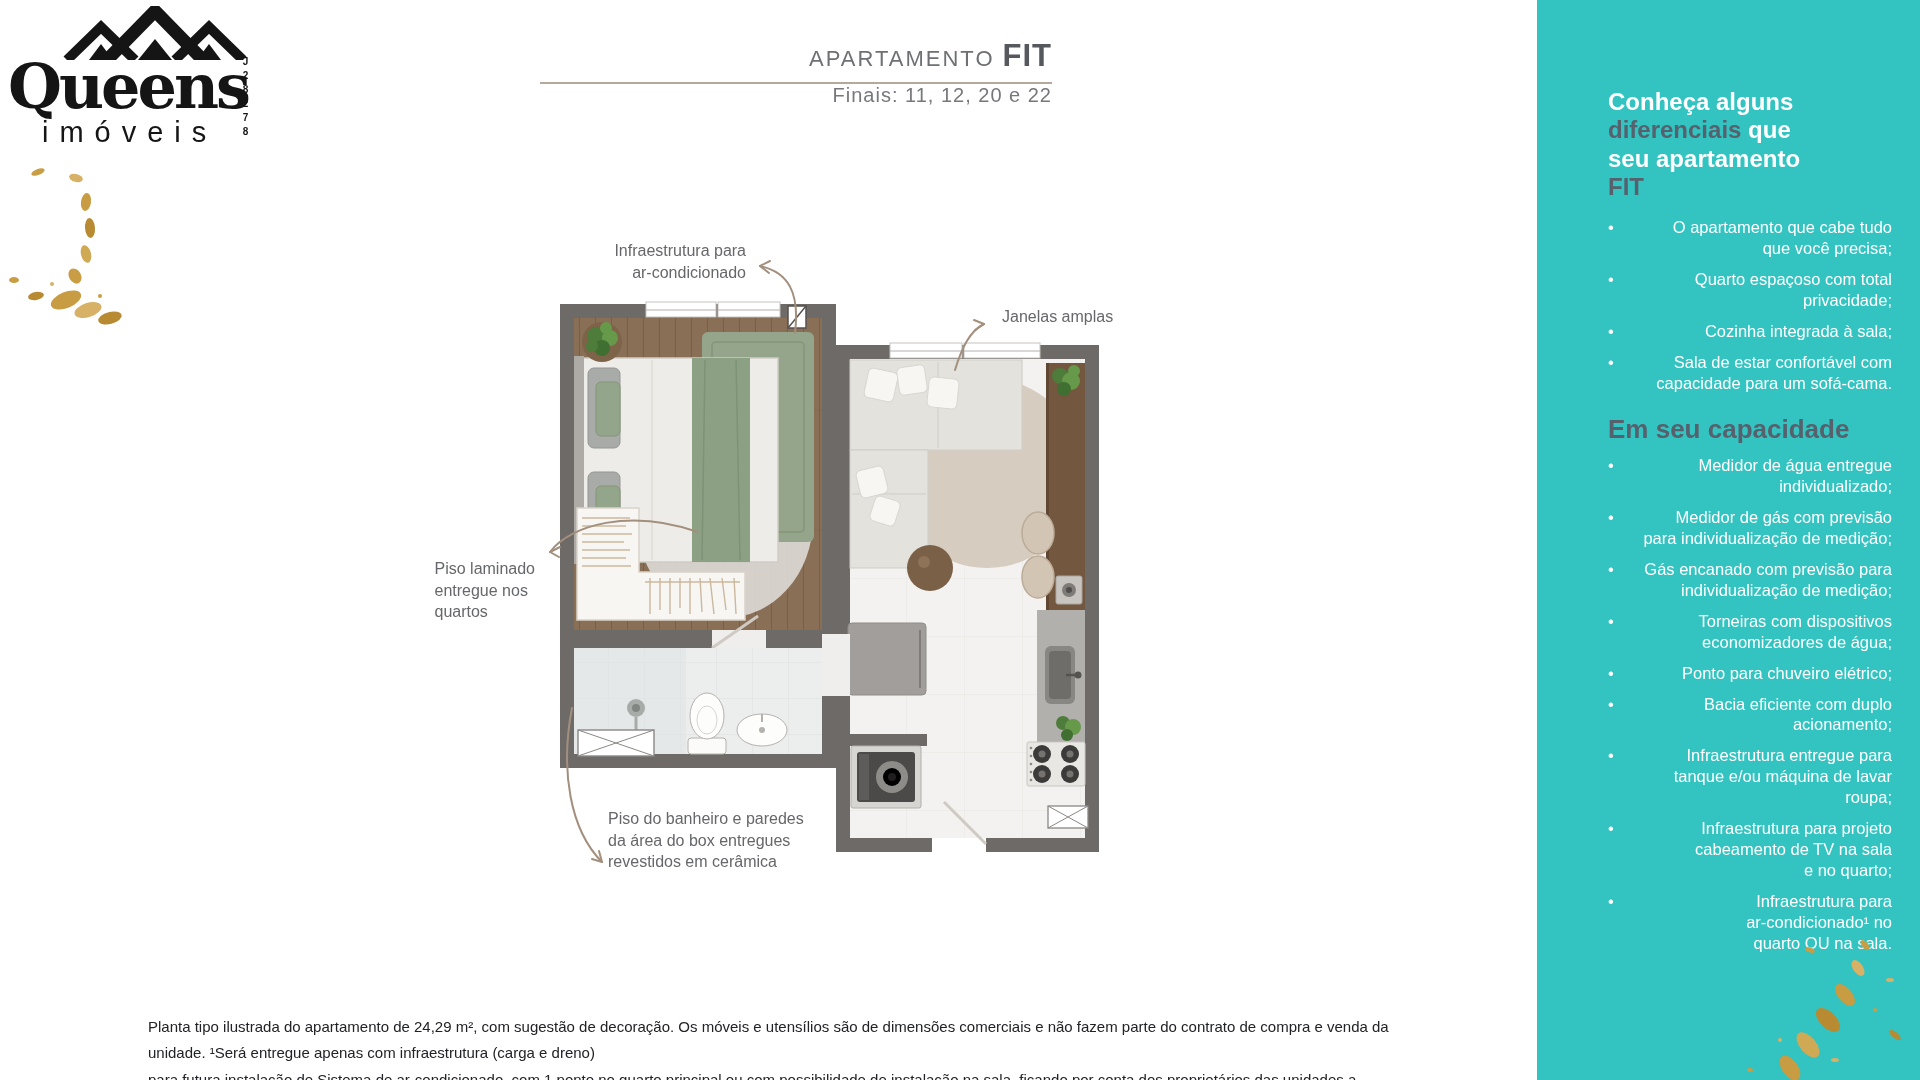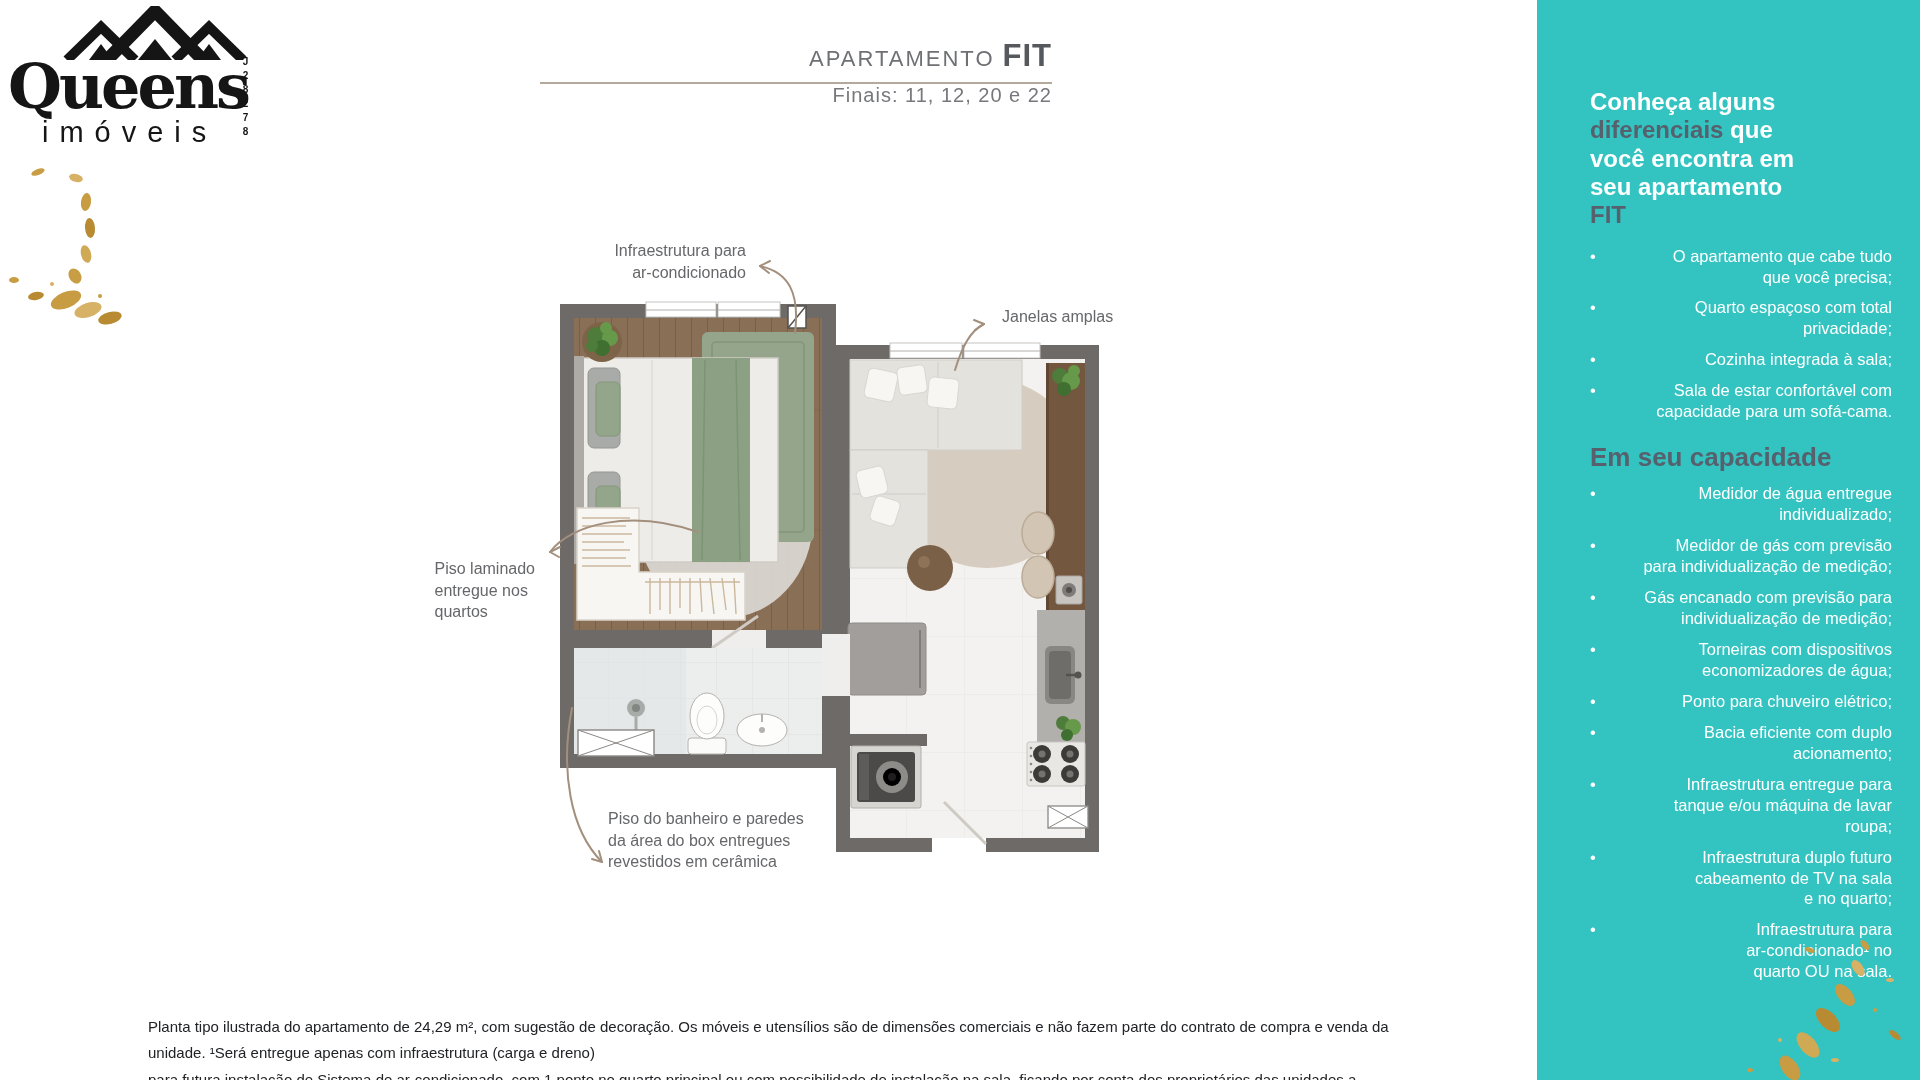--- a/index.html
+++ b/index.html
@@ -33,21 +33,21 @@
 
   .plan-svg{position:absolute;left:500px;top:230px;z-index:2;}
   .gold-left{position:absolute;left:0;top:148px;z-index:1;}
 
   
   .footnote{position:absolute;left:148px;top:1014px;width:1260px;font-size:15px;line-height:1.75;
     color:#222326;white-space:pre-line;}
 
   
   .sidebar{position:absolute;left:1537px;top:0;width:383px;height:1080px;background:#33c3c1;
-    box-sizing:border-box;padding:88px 28px 0 53px;color:#ffffff;}
+    box-sizing:border-box;padding:88px 28px 0 71px;color:#ffffff;}
   .sidebar .heading{font-size:24px;font-weight:bold;line-height:1.18;color:#ffffff;}
   .sidebar .heading .dark{color:#56616d;}
   .sidebar .subheading{font-size:26px;font-weight:bold;color:#56616d;margin:20px 0 10px 0;}
   .sidebar ul{list-style:none;margin:16px 0 0 0;padding:0;text-align:right;}
   .sidebar ul.features{margin-top:4px;}
   .sidebar li{position:relative;padding-left:15px;font-size:16.5px;line-height:1.27;
     margin-bottom:10px;white-space:pre-line;color:#ffffff;}
   .sidebar li::before{content:"•";position:absolute;left:0;top:0;color:#ffffff;}
   .gold-br{position:absolute;right:0;bottom:0;}
 </style>
@@ -360,21 +360,20 @@
 da área do box entregues
 revestidos em cerâmica</div>
 
   <div class="footnote">Planta tipo ilustrada do apartamento de 24,29 m², com sugestão de decoração. Os móveis e utensílios são de dimensões comerciais e não fazem parte do contrato de compra e venda da unidade.  ¹Será entregue apenas com infraestrutura (carga e dreno)
 para futura instalação de Sistema de ar-condicionado, com 1 ponto no quarto principal ou com possibilidade de instalação na sala, ficando por conta dos proprietários das unidades a aquisição e instalação dos equipamentos conforme projeto específico.</div>
 
   <div class="sidebar">
     <div class="heading">
         <div><span>Conheça alguns</span></div>
         <div><span class="dark">diferenciais</span><span> que</span></div>
-        <div><span>você encontra em</span></div>
         <div><span>seu apartamento</span></div>
         <div><span class="dark">FIT</span></div>
       </div>
     <ul class="benefits">
         <li>O apartamento que cabe tudo
 que você precisa;</li>
         <li>Quarto espaçoso com total
 privacidade;</li>
         <li>Cozinha integrada à sala;</li>
         <li>Sala de estar confortável com
@@ -389,21 +388,21 @@
         <li>Gás encanado com previsão para
 individualização de medição;</li>
         <li>Torneiras com dispositivos
 economizadores de água;</li>
         <li>Ponto para chuveiro elétrico;</li>
         <li>Bacia eficiente com duplo
 acionamento;</li>
         <li>Infraestrutura entregue para
 tanque e/ou máquina de lavar
 roupa;</li>
-        <li>Infraestrutura duplo futuro
+        <li>Infraestrutura para projeto
 cabeamento de TV na sala
 e no quarto;</li>
         <li>Infraestrutura para
 ar-condicionado¹ no
 quarto OU na sala.</li>
       </ul>
 
     <svg class="gold-br" width="230" height="160" viewBox="0 0 230 160">
       <g>
         <ellipse cx="175" cy="25" rx="6" ry="3" fill="#c89d43" transform="rotate(50 175 25)"></ellipse>

